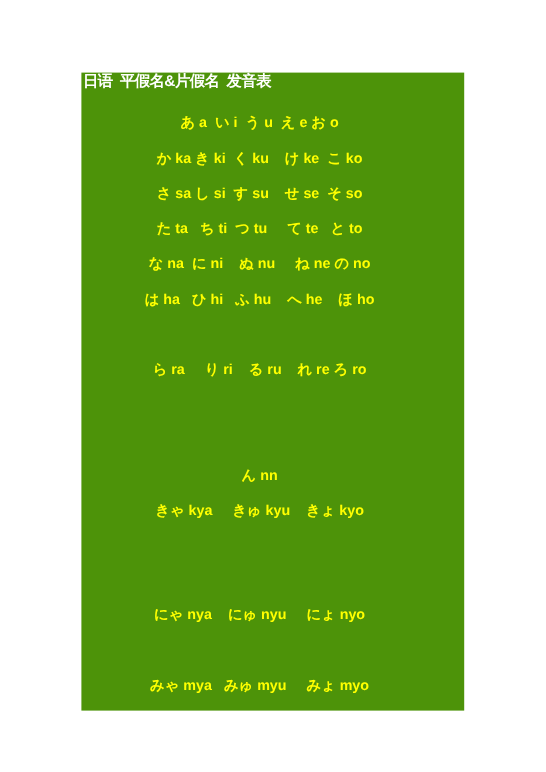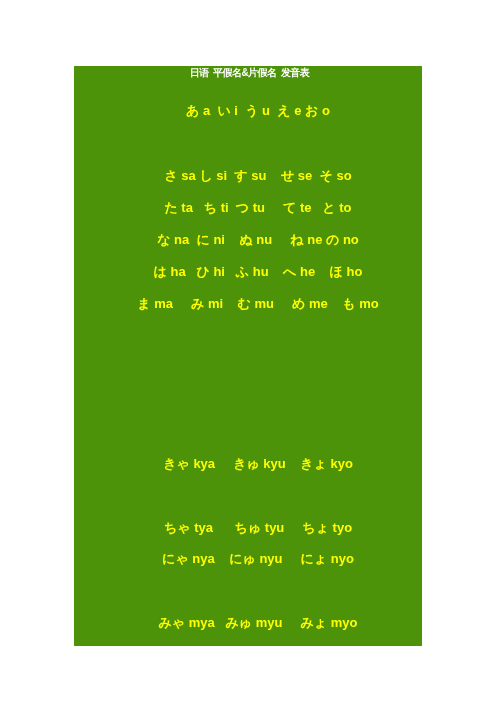--- a/index.html
+++ b/index.html
@@ -28,49 +28,49 @@
     height: 580px;
     background: #4d9309;
   }
   .chart-title {
     position: absolute;
     left: 75.5px;
     width: 348px;
     top: 64.6px;
     height: 16px;
     line-height: 16px;
-    text-align: center;
     color: #ffffff;
-    font-size: 10px;
+    font-size: 14px;
     font-weight: bold;
     letter-spacing: -0.55px;
     white-space: pre;
   }
   .kana-row {
     position: absolute;
-    left: 84px;
+    left: 62px;
     width: 348px;
     height: 16px;
     line-height: 16px;
     text-align: center;
     color: #ffff00;
     white-space: pre;
     font-size: 13px;
     font-weight: bold;
   }
 </style>
 </head>
 <body>
 
 <div class="page">
   <div class="panel"></div>
   <div class="chart-title">日语  平假名&amp;片假名  发音表</div>
   <div class="kana-row" style="top:102.80px">あ a  い i  う u  え e お o</div>
+  <div class="kana-row" style="top:135.80px">か ka き ki  く ku    け ke  こ ko</div>
   <div class="kana-row" style="top:168.41px">さ sa し si  す su    せ se  そ so</div>
   <div class="kana-row" style="top:200.32px">た ta   ち ti  つ tu     て te   と to</div>
   <div class="kana-row" style="top:232.22px">な na  に ni    ぬ nu     ね ne の no</div>
   <div class="kana-row" style="top:264.13px">は ha   ひ hi   ふ hu    へ he    ほ ho</div>
-  <div class="kana-row" style="top:296.04px">ま ma     み mi    む mu     め me    も mo</div>
+  <div class="kana-row" style="top:327.94px">ら ra     り ri    る ru    れ re ろ ro</div>
+  <div class="kana-row" style="top:423.67px">ん nn</div>
   <div class="kana-row" style="top:455.57px">きゃ kya     きゅ kyu    きょ kyo</div>
-  <div class="kana-row" style="top:520.10px">ちゃ tya      ちゅ tyu     ちょ tyo</div>
   <div class="kana-row" style="top:551.30px">にゃ nya    にゅ nyu     にょ nyo</div>
   <div class="kana-row" style="top:615.11px">みゃ mya   みゅ myu     みょ myo</div>
 </div>
 
 </body></html>

